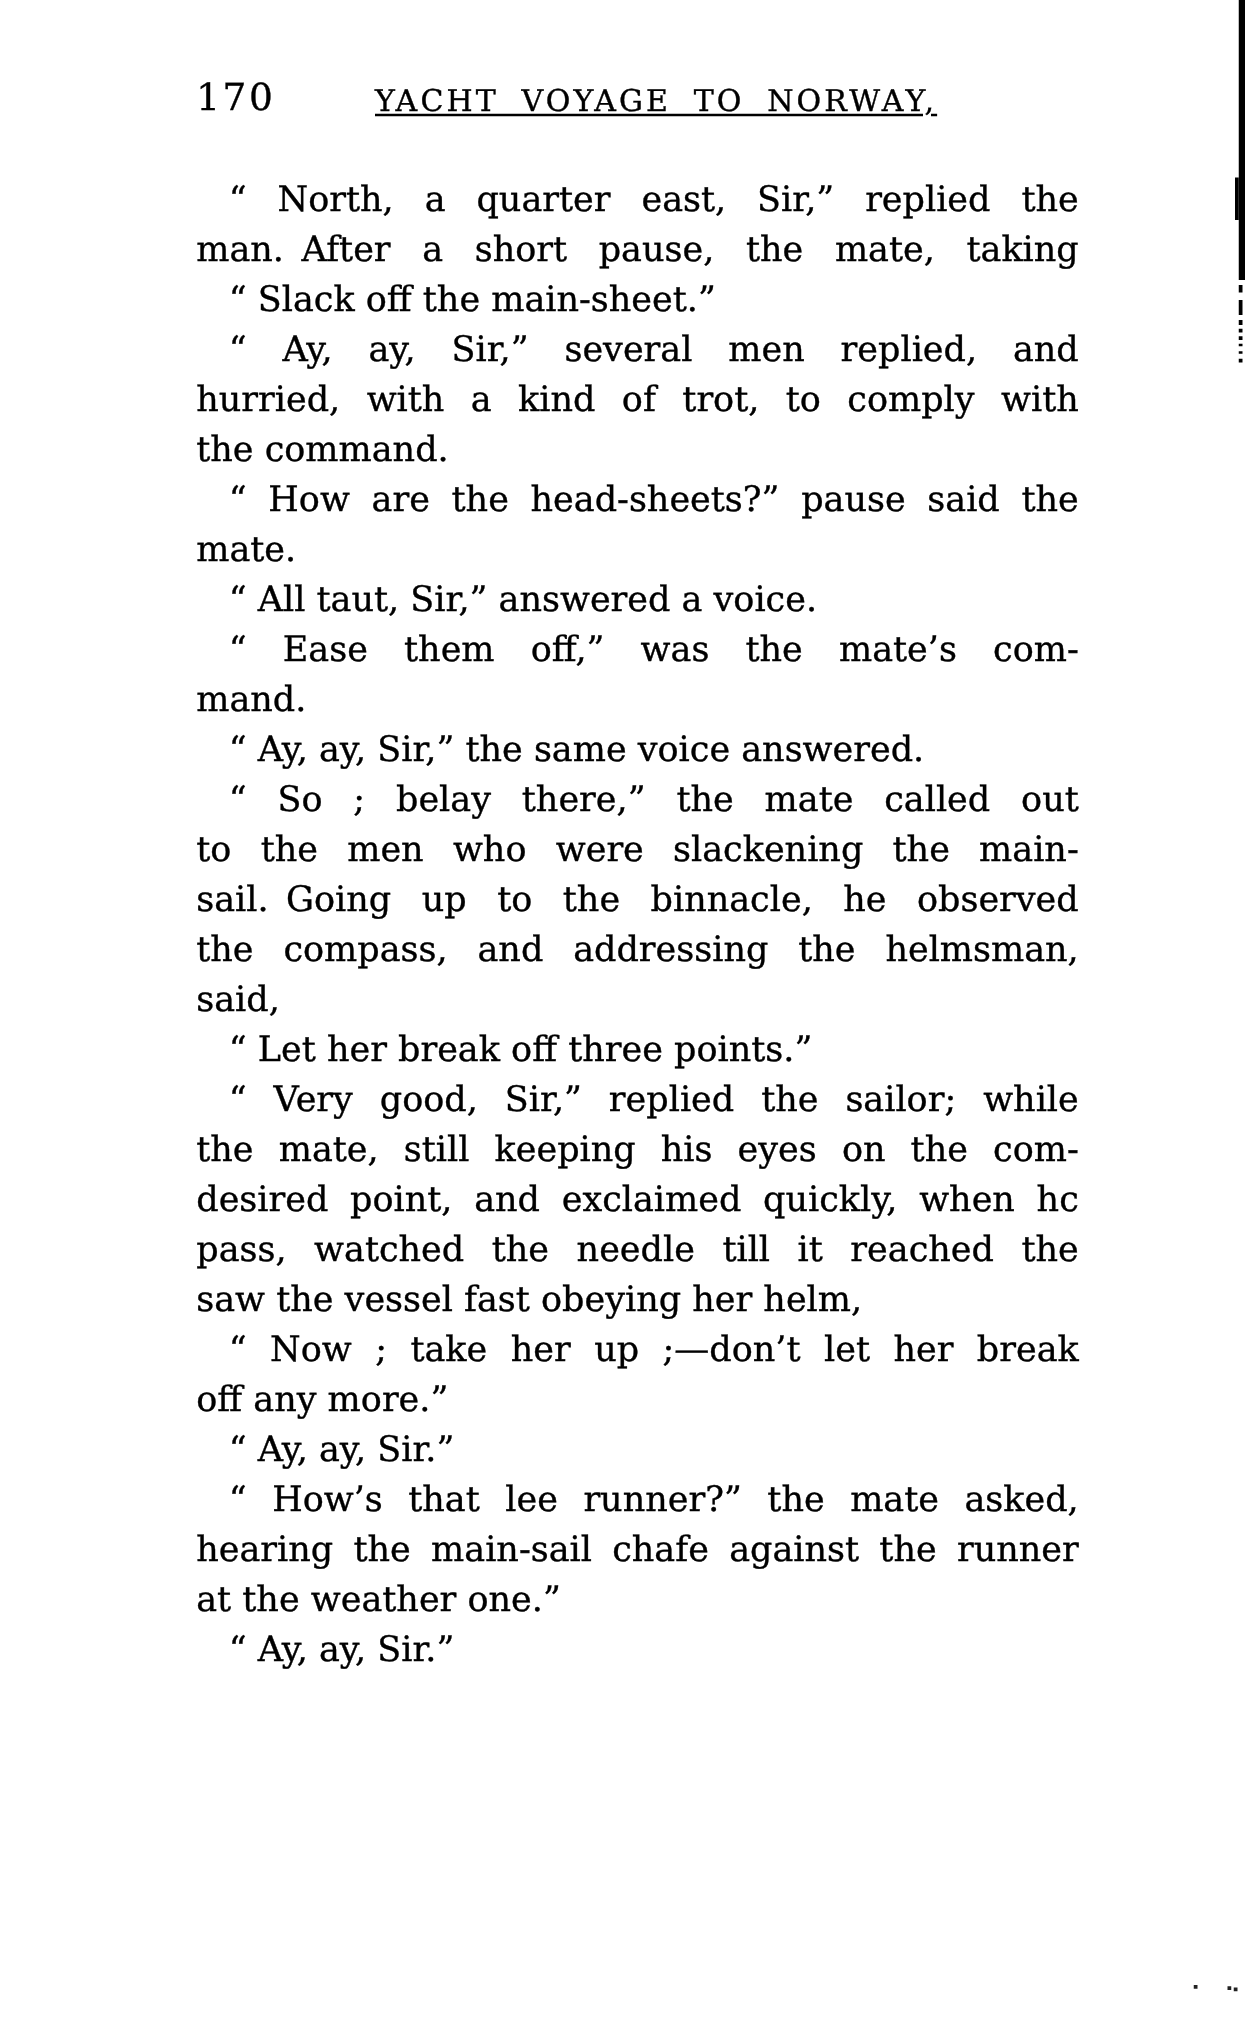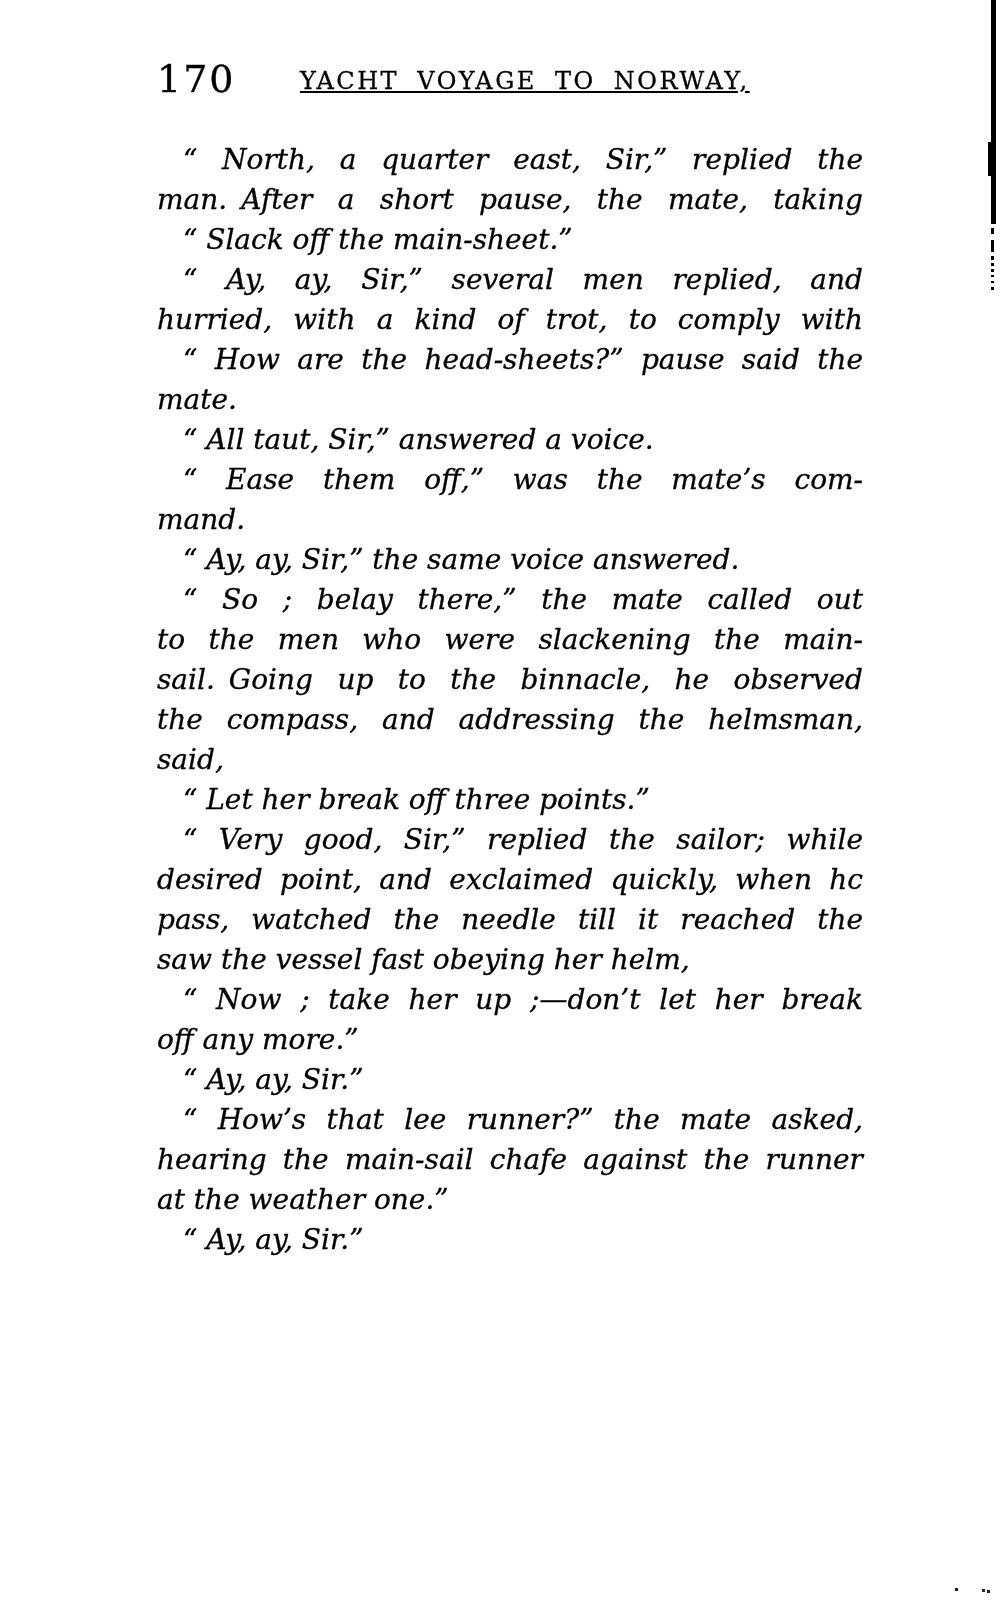--- a/index.html
+++ b/index.html
@@ -22,21 +22,21 @@
     position: absolute;
     left: 157px;
     top: 60px;
     width: 706px;
     height: 42px;
   }
   .pagenum {
     position: absolute;
     left: 0;
     top: 0;
-    font-size: 38px;
+    font-size: 30px;
     line-height: 38px;
     letter-spacing: 2px;
   }
   .running-title {
     position: absolute;
     left: 143px;
     top: 4px;
     font-size: 24px;
     line-height: 34px;
     letter-spacing: 2.5px;
@@ -50,21 +50,20 @@
     left: 157px;
     top: 140px;
     width: 706px;
     font-size: 28px;
   }
   .ln {
     height: 40px;
     line-height: 40px;
     white-space: normal;
     overflow: visible;
-    font-style: italic;
   }
   .ln.just {
     text-align: justify;
     text-align-last: justify;
   }
   .ln.ind {
     text-indent: 26px;
   }
   
   .edge-line {
@@ -117,33 +116,35 @@
     <span class="pagenum">170</span>
     <span class="running-title">YACHT VOYAGE TO NORWAY,</span>
   </header>
 
   <main class="text-block">
     <div class="ln ind just">“ North, a quarter east, Sir,” replied the</div>
     <div class="ln just">man. After a short pause, the mate, taking</div>
     <div class="ln ind">“ Slack off the main-sheet.”</div>
     <div class="ln ind just">“ Ay, ay, Sir,” several men replied, and</div>
     <div class="ln just">hurried, with a kind of trot, to comply with</div>
+    <div class="ln">the command.</div>
     <div class="ln ind just">“ How are the head-sheets?” pause said the</div>
     <div class="ln">mate.</div>
     <div class="ln ind">“ All taut, Sir,” answered a voice.</div>
     <div class="ln ind just">“ Ease them off,” was the mate’s com-</div>
     <div class="ln">mand.</div>
     <div class="ln ind">“ Ay, ay, Sir,” the same voice answered.</div>
     <div class="ln ind just">“ So ; belay there,” the mate called out</div>
     <div class="ln just">to the men who were slackening the main-</div>
     <div class="ln just">sail. Going up to the binnacle, he observed</div>
     <div class="ln just">the compass, and addressing the helmsman,</div>
     <div class="ln">said,</div>
     <div class="ln ind">“ Let her break off three points.”</div>
     <div class="ln ind just">“ Very good, Sir,” replied the sailor; while</div>
+    <div class="ln just">the mate, still keeping his eyes on the com-</div>
     <div class="ln just">desired point, and exclaimed quickly, when hc</div>
     <div class="ln just">pass, watched the needle till it reached the</div>
     <div class="ln">saw the vessel fast obeying her helm,</div>
     <div class="ln ind just">“ Now ; take her up ;—don’t let her break</div>
     <div class="ln">off any more.”</div>
     <div class="ln ind">“ Ay, ay, Sir.”</div>
     <div class="ln ind just">“ How’s that lee runner?” the mate asked,</div>
     <div class="ln just">hearing the main-sail chafe against the runner</div>
     <div class="ln">at the weather one.”</div>
     <div class="ln ind">“ Ay, ay, Sir.”</div>

